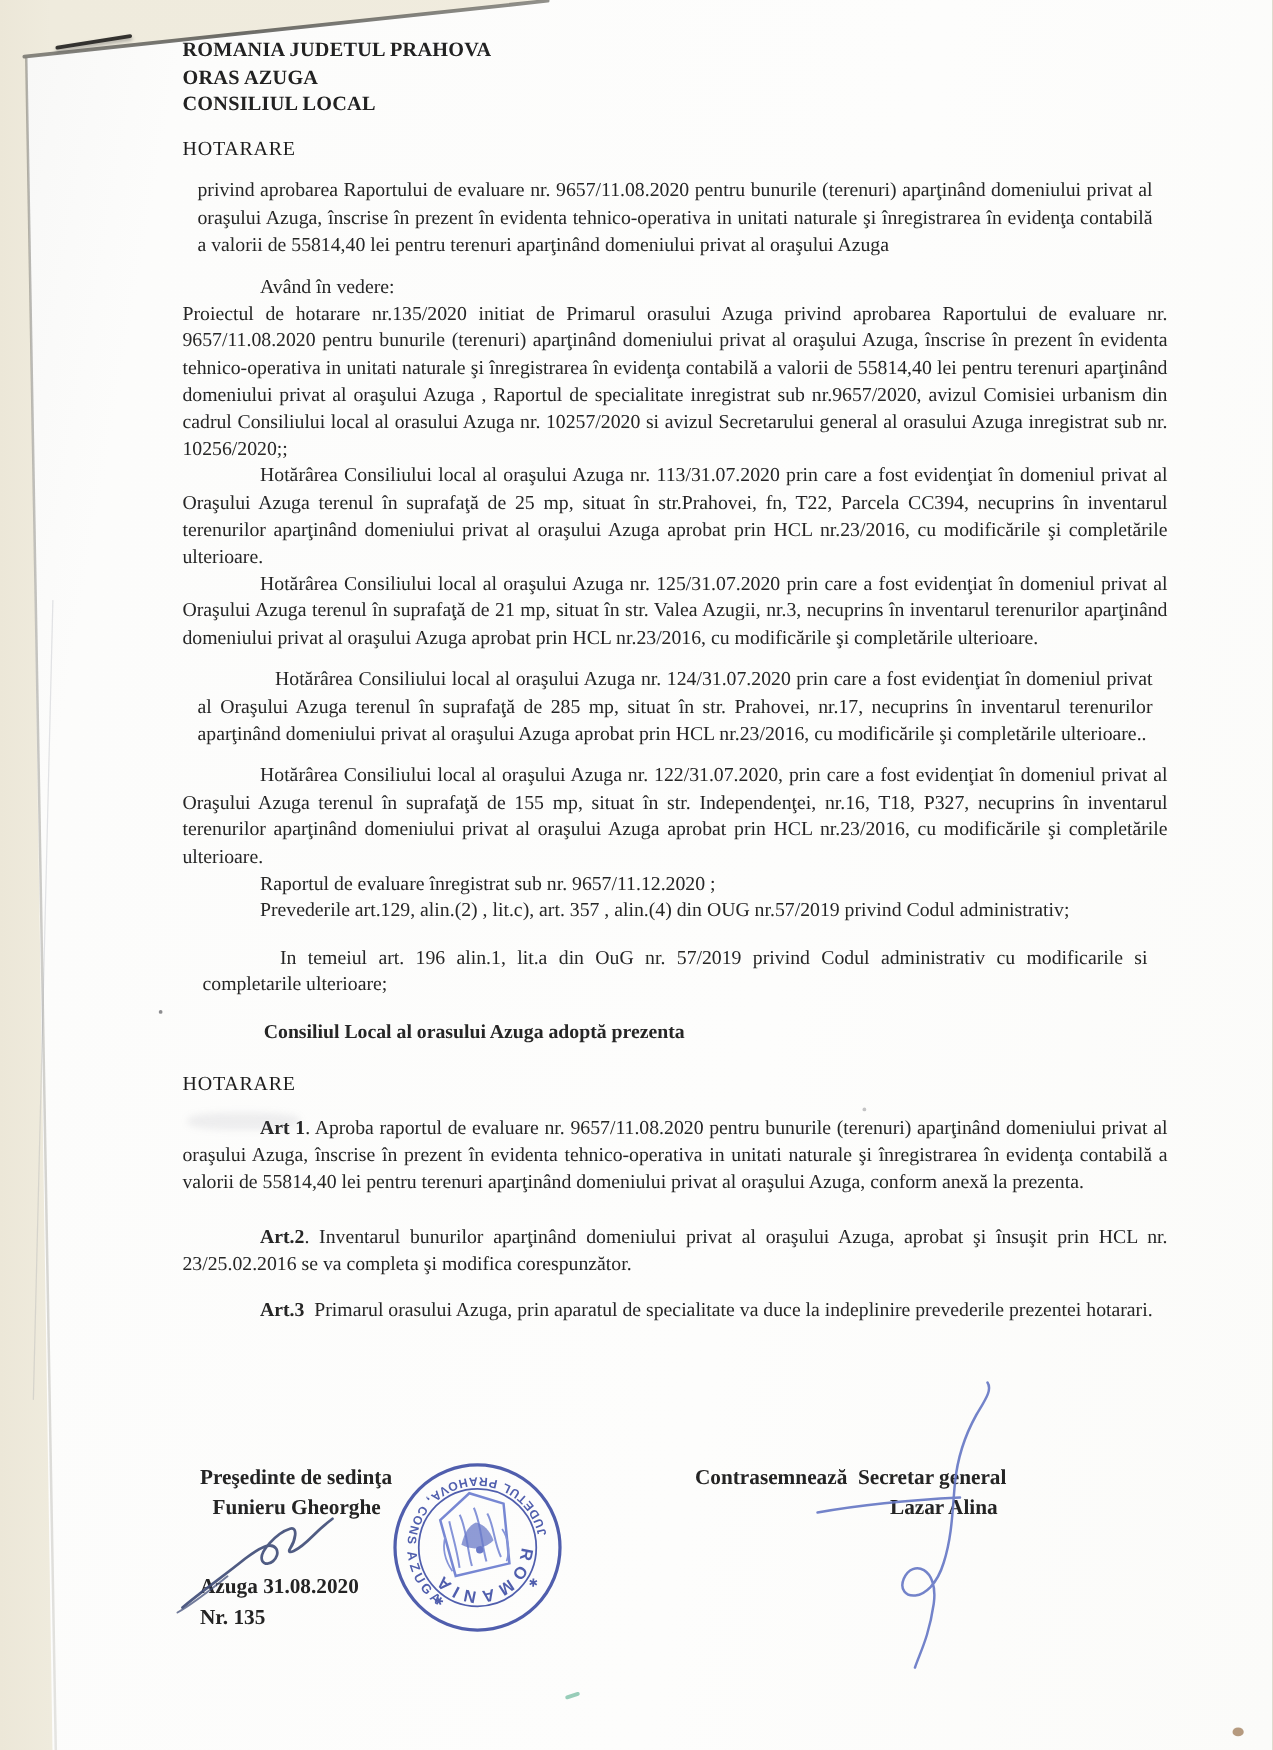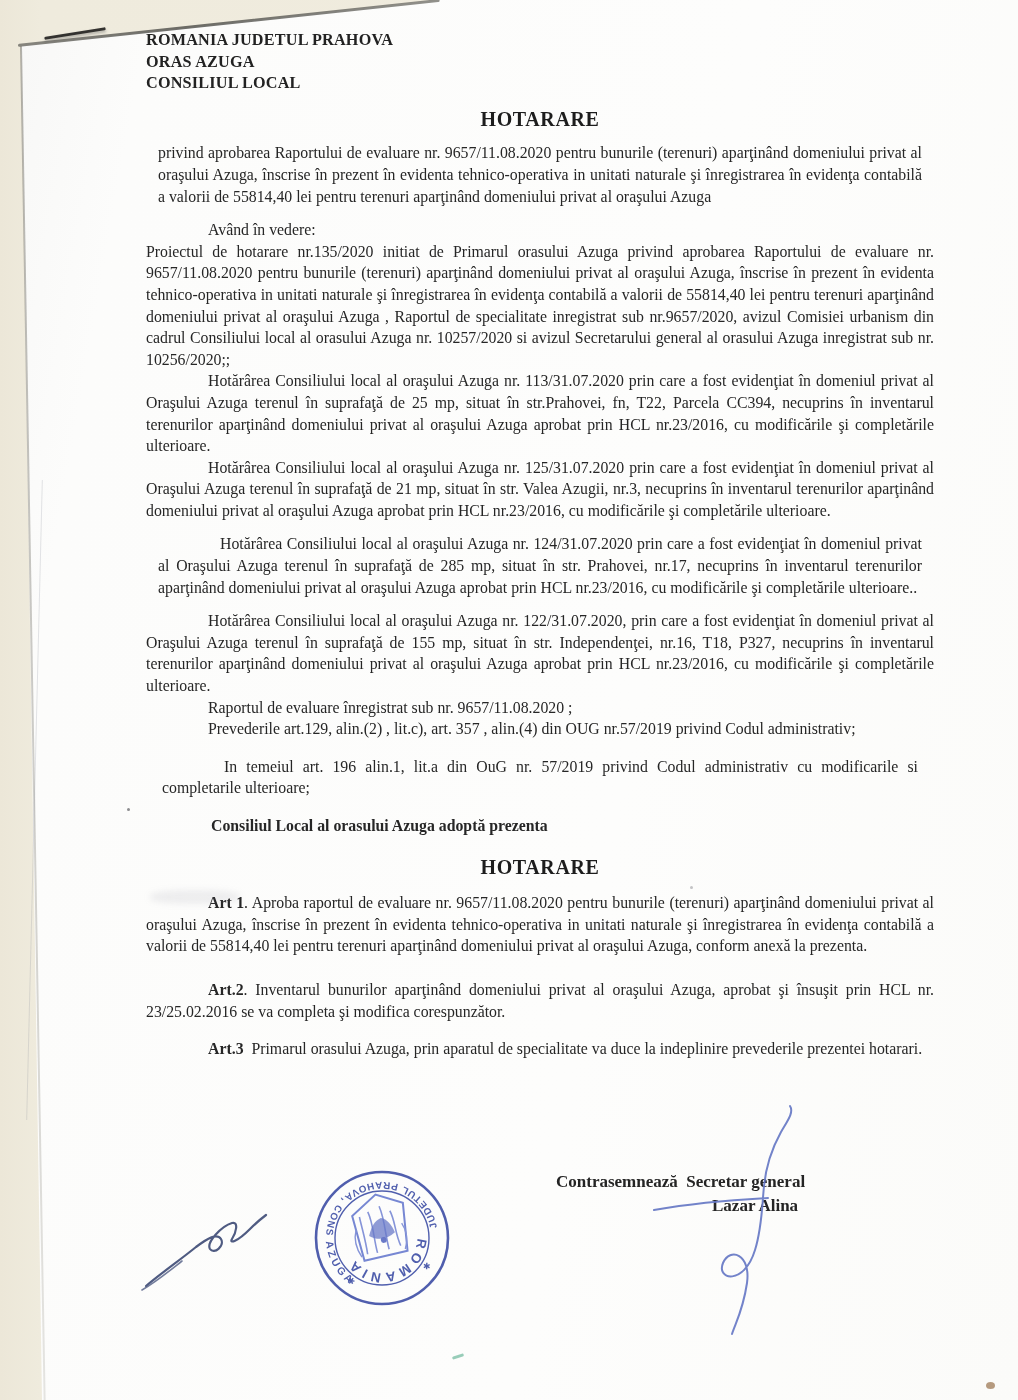--- a/index.html
+++ b/index.html
@@ -33,21 +33,21 @@
     position:absolute;left:44px;top:32px;width:62px;height:3px;
     background:#33322f;transform:rotate(-9deg);border-radius:2px;
     box-shadow:0 2px 3px rgba(90,90,90,.45);
   }
   .content{
     position:absolute;left:0;top:0;width:1018px;height:1400px;
     padding:30px 84px 0 146px;box-sizing:border-box;
     font-size:15.8px;line-height:21.6px;
   }
   .hdr{font-weight:700;font-size:16.2px;letter-spacing:.2px;color:#222;}
-  .doc-title{text-align:center;font-weight:700;font-size:20px;letter-spacing:.6px;margin-top:14px;color:#1d1d1d;}
+  .doc-title{text-align:left;font-weight:400;font-size:16px;letter-spacing:.6px;margin-top:14px;color:#1d1d1d;}
   .doc-title.second{margin-top:20px;margin-bottom:14px;}
   .just{text-align:justify;}
   .indent{text-indent:62px;}
   .preamble{margin-top:2px;}
   .having{}
   .bold{font-weight:700;}
   .adopt{margin-top:0;}
   .article{margin-top:6px;}
   .article .lbl{font-weight:700;}
   .prewrap{white-space:pre-wrap;}
@@ -84,37 +84,45 @@
 
     <p class="just preamble" style="margin:12px">privind aprobarea Raportului de evaluare nr. 9657/11.08.2020 pentru bunurile (terenuri) aparţinând domeniului privat al oraşului Azuga, înscrise în prezent în evidenta tehnico-operativa in unitati naturale şi înregistrarea în evidenţa contabilă a valorii de 55814,40 lei pentru terenuri aparţinând domeniului privat al oraşului Azuga</p>
 
     <div class="having indent">Având în vedere:</div>
 
     <p class="just" style="margin:0">Proiectul de hotarare nr.135/2020 initiat de Primarul orasului Azuga privind aprobarea Raportului de evaluare nr. 9657/11.08.2020 pentru bunurile (terenuri) aparţinând domeniului privat al oraşului Azuga, înscrise în prezent în evidenta tehnico-operativa in unitati naturale şi înregistrarea în evidenţa contabilă a valorii de 55814,40 lei pentru terenuri aparţinând domeniului privat al oraşului Azuga , Raportul de specialitate inregistrat sub nr.9657/2020, avizul Comisiei urbanism din cadrul Consiliului local al orasului Azuga nr. 10257/2020 si avizul Secretarului general al orasului Azuga inregistrat sub nr. 10256/2020;;</p>
     <p class="just indent" style="margin:0">Hotărârea Consiliului local al oraşului Azuga nr. 113/31.07.2020 prin care a fost evidenţiat în domeniul privat al Oraşului Azuga terenul în suprafaţă de 25 mp, situat în str.Prahovei, fn, T22, Parcela CC394, necuprins în inventarul terenurilor aparţinând domeniului privat al oraşului Azuga aprobat prin HCL nr.23/2016, cu modificările şi completările ulterioare.</p>
     <p class="just indent" style="margin:0">Hotărârea Consiliului local al oraşului Azuga nr. 125/31.07.2020 prin care a fost evidenţiat în domeniul privat al Oraşului Azuga terenul în suprafaţă de 21 mp, situat în str. Valea Azugii, nr.3, necuprins în inventarul terenurilor aparţinând domeniului privat al oraşului Azuga aprobat prin HCL nr.23/2016, cu modificările şi completările ulterioare.</p>
     <p class="just indent" style="margin:12px">Hotărârea Consiliului local al oraşului Azuga nr. 124/31.07.2020 prin care a fost evidenţiat în domeniul privat al Oraşului Azuga terenul în suprafaţă de 285 mp, situat în str. Prahovei, nr.17, necuprins în inventarul terenurilor aparţinând domeniului privat al oraşului Azuga aprobat prin HCL nr.23/2016, cu modificările şi completările ulterioare..</p>
     <p class="just indent" style="margin:0">Hotărârea Consiliului local al oraşului Azuga nr. 122/31.07.2020, prin care a fost evidenţiat în domeniul privat al Oraşului Azuga terenul în suprafaţă de 155 mp, situat în str. Independenţei, nr.16, T18, P327, necuprins în inventarul terenurilor aparţinând domeniului privat al oraşului Azuga aprobat prin HCL nr.23/2016, cu modificările şi completările ulterioare.</p>
-    <p class="just indent" style="margin:0">Raportul de evaluare înregistrat sub nr. 9657/11.08.2020 ;</p>
+    <p class="just indent" style="margin:0">Raportul de evaluare înregistrat sub nr. 9657/11.12.2020 ;</p>
     <p class="just indent" style="margin:0">Prevederile art.129, alin.(2) , lit.c), art. 357 , alin.(4) din OUG nr.57/2019 privind Codul administrativ;</p>
     <p class="just indent" style="margin:16px">In temeiul art. 196 alin.1, lit.a din OuG nr. 57/2019 privind Codul administrativ cu modificarile si completarile ulterioare;</p>
 
     <p class="indent bold adopt" style="margin:3px">Consiliul Local al orasului Azuga adoptă prezenta</p>
 
     <div class="doc-title second">HOTARARE</div>
 
     <p class="just indent article"><span class="lbl">Art 1</span><span class="prewrap">. </span><span>Aproba raportul de evaluare nr. 9657/11.08.2020 pentru bunurile (terenuri) aparţinând domeniului privat al oraşului Azuga, înscrise în prezent în evidenta tehnico-operativa in unitati naturale şi înregistrarea în evidenţa contabilă a valorii de 55814,40 lei pentru terenuri aparţinând domeniului privat al oraşului Azuga, conform anexă la prezenta.</span></p>
 
     <p class="just indent article" style="margin-top:22px"><span class="lbl">Art.2</span><span class="prewrap">. </span><span>Inventarul bunurilor aparţinând domeniului privat al oraşului Azuga, aprobat şi însuşit prin HCL nr. 23/25.02.2016 se va completa şi modifica corespunzător.</span></p>
 
     <p class="just indent article" style=""><span class="lbl">Art.3</span><span class="prewrap">  </span><span>Primarul orasului Azuga, prin aparatul de specialitate va duce la indeplinire prevederile prezentei hotarari.</span></p>
 
   </div>
 
+  <div class="sig-left">
+    <div>Preşedinte de sedinţa</div>
+    <div class="name">Funieru Gheorghe</div>
+  </div>
 
+  <div class="sig-date">
+    <div>Azuga 31.08.2020</div>
+    <div>Nr. 135</div>
+  </div>
 
   <div class="sig-right">
     <div class="prewrap">Contrasemnează  Secretar general</div>
     <div class="name">Lazar Alina</div>
   </div>
 
   <svg class="sig" style="left:138px;top:1200px" width="150" height="100" viewBox="0 0 150 100">
     <g fill="none" stroke="#414e78" stroke-width="2.2" stroke-linecap="round" opacity=".92">
       <path d="M8,86 C22,74 42,60 58,47 C70,38 79,33 83,39 C87,46 76,55 72,49 C68,42 84,26 94,23 C101,21 98,33 94,39 C91,44 99,42 112,29 C118,23 124,18 128,15"></path>
       <path d="M4,90 C18,82 30,72 44,61" stroke-width="1.6" opacity=".8"></path>

